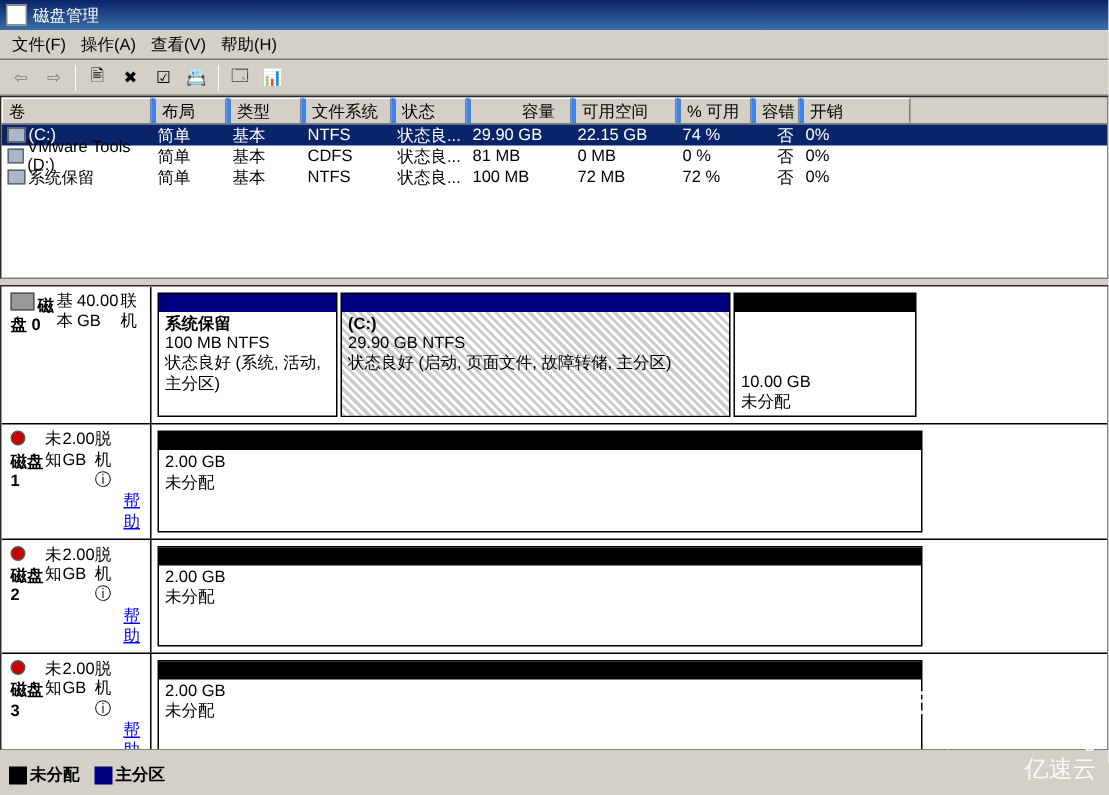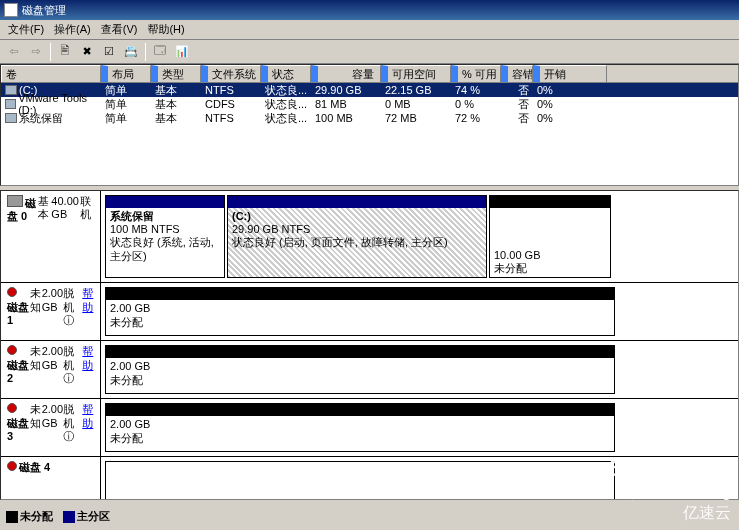--- a/index.html
+++ b/index.html
@@ -7,41 +7,41 @@
 .titlebar { background: linear-gradient(#0a246a, #3a6ea5); color: #fff; height: 20px; display: flex; align-items: center; padding: 0 4px; }
 .titlebar .icon { width: 14px; height: 14px; background: #fff; margin-right: 4px; border: 1px solid #888; }
 .menubar { background: #d4d0c8; height: 20px; display: flex; align-items: center; gap: 2px; padding: 0 4px; border-bottom: 1px solid #808080; }
 .menubar span { padding: 0 4px; cursor: default; }
 .toolbar { background: #d4d0c8; height: 24px; display: flex; align-items: center; padding: 0 4px; gap: 2px; border-bottom: 1px solid #808080; }
 .tbtn { width: 20px; height: 20px; border: 1px solid #d4d0c8; display: inline-flex; align-items: center; justify-content: center; cursor: default; }
 .tbtn.disabled { opacity: 0.4; }
 .sep { width: 1px; height: 18px; background: #808080; margin: 0 2px; border-right: 1px solid #fff; }
 .upper { background: #fff; border: 1px inset #808080; height: 122px; overflow: hidden; }
 .table-head { display: flex; background: #d4d0c8; border-bottom: 1px solid #808080; height: 18px; }
-.th { border-right: 1px solid #808080; border-left: 7px solid #3b82f6; border-top: 1px solid #fff; padding: 1px 4px; overflow: hidden; white-space: nowrap; }
+.th { border-right: 1px solid #808080; border-left: 3px solid #3b82f6; border-top: 1px solid #fff; padding: 1px 4px; overflow: hidden; white-space: nowrap; }
 .pane-title-th { width: 100px; border-right: 1px solid #808080; border-left: 1px solid #fff; border-top: 1px solid #fff; padding: 1px 4px; }
 .c0 { width: 50px; } .c1 { width: 50px; } .c2 { width: 60px; } .c3 { width: 50px; } .c4 { width: 70px; padding-left: 34px; } .c5 { width: 70px; } .c6 { width: 50px; } .c7 { width: 32px; text-align: right; } .c8 { width: 74px; }
 .trow { display: flex; height: 14px; align-items: center; }
 .trow.selected { background: #0a246a; color: #fff; }
 .td { padding: 16px 4px; overflow: hidden; white-space: nowrap; }
 .volcell { width: 100px; display: flex; align-items: center; gap: 2px; padding-left: 4px; }
 .vicon { width: 12px; height: 10px; background: #a8b8c8; border: 1px solid #666; }
 .lower { background: #fff; border: 1px inset #808080; height: 310px; overflow-y: auto; overflow-x: hidden; margin-top: 4px; }
 .diskrow { display: flex; border-bottom: 1px solid #000; min-height: 58px; }
 .diskinfo { width: 100px; padding: 4px 6px; border-right: 1px solid #000; display: flex; flex-direction: row; line-height: 1.2; }
 .diskinfo .dicon { width: 16px; height: 12px; background: #999; border: 1px solid #555; display: inline-block; margin-right: 2px; }
 .dicon.warn { background: #c00; border-radius: 50%; width: 10px; height: 10px; }
 .parts { flex: 1; display: flex; padding: 4px; gap: 0; }
 .part { border: 1px solid #000; margin-right: 2px; display: flex; flex-direction: column; }
 .part .bar { height: 12px; }
 .part .body { padding: 2px 4px; line-height: 1.2; flex: 1; font-size: 10px; }
 .bar.blue { background: #000080; }
 .bar.black { background: #000; }
 .hatch { background: repeating-linear-gradient(45deg, #ccc, #ccc 2px, #fff 2px, #fff 4px); }
-.helplink { color: #00f; text-decoration: underline; cursor: pointer; }
+.helplink { color: #00f; text-decoration: underline; cursor: pointer; margin-top: 41px; }
 .legend { position: absolute; bottom: 6px; left: 6px; display: flex; gap: 10px; align-items: center; font-size: 11px; }
 .lbox { width: 12px; height: 12px; display: inline-block; vertical-align: middle; margin-right: 2px; }
 .lbox.black { background: #000; }
 .lbox.blue { background: #000080; }
 .watermark { position: absolute; right: 8px; bottom: 6px; color: #fff; text-align: right; font-family: Arial; opacity: 0.9; }
 .watermark .big { font-size: 22px; font-weight: bold; }
 .watermark .small { font-size: 16px; }
 </style>
 </head>
 <body>

